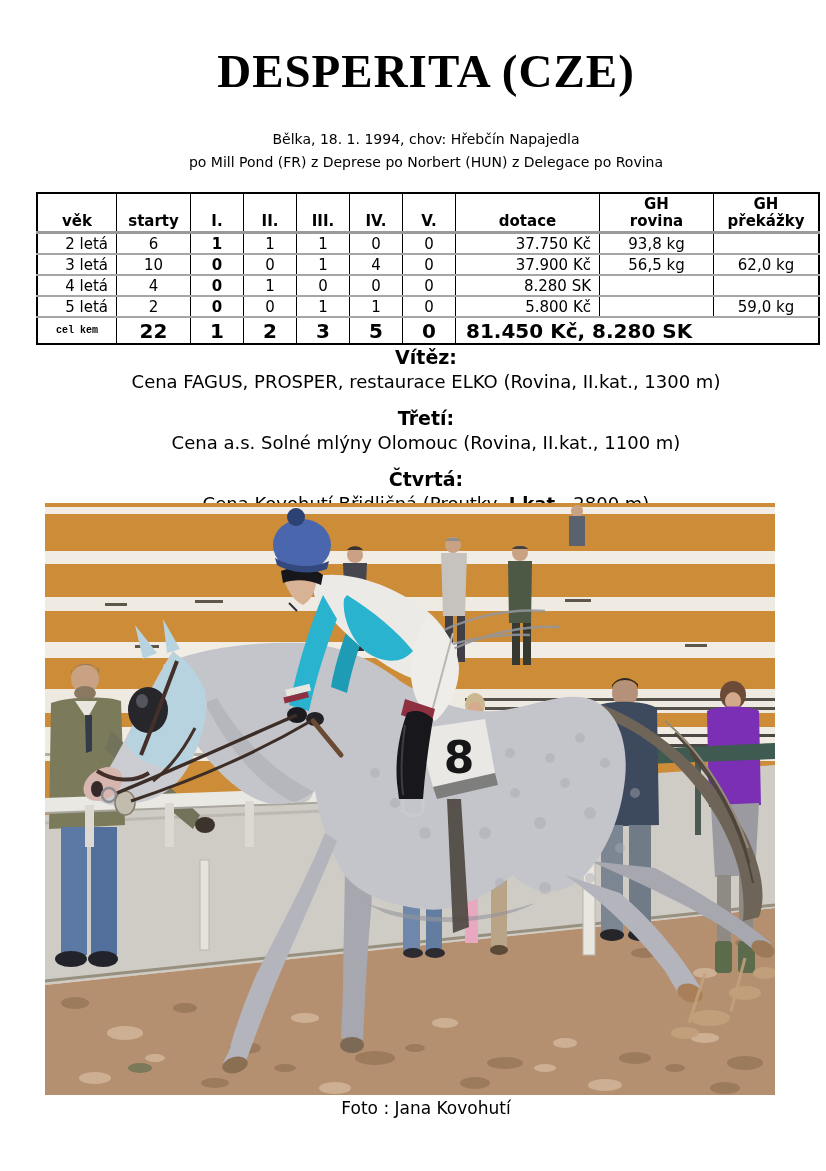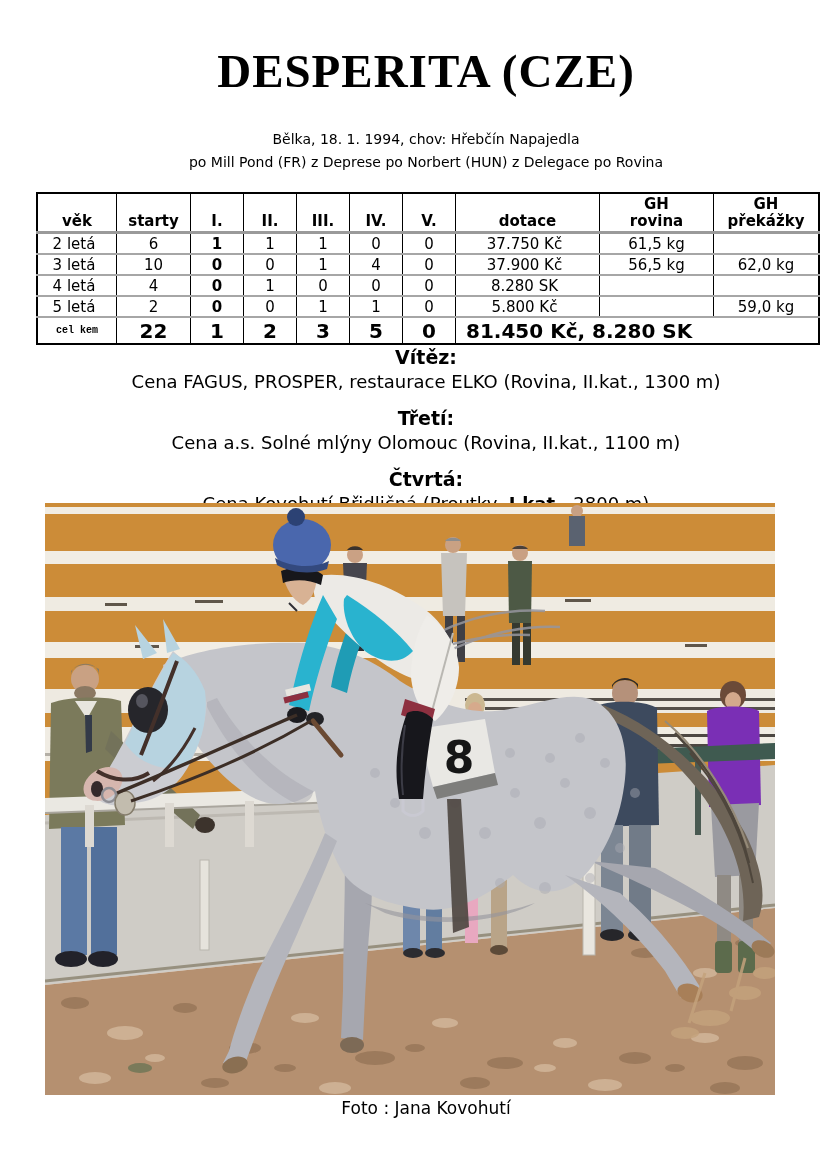--- a/index.html
+++ b/index.html
@@ -10,21 +10,21 @@
          font-size:47px;letter-spacing:1px;}
   .subtitle{position:absolute;top:128px;left:0;width:100%;text-align:center;
             font-size:14px;line-height:23px;}
   
   table.stats{position:absolute;top:192px;left:36px;width:753px;border-collapse:collapse;
               border:2px solid #000;font-size:15px;table-layout:fixed;}
   table.stats td,table.stats th{border-left:1px solid #000;border-right:1px solid #000;
               padding:0 2px;height:19px;overflow:hidden;white-space:nowrap;}
   table.stats tr.hdr th{border-bottom:3px solid #9a9a9a;font-weight:bold;vertical-align:bottom;
               padding-bottom:1px;height:36px;line-height:17px;}
-  table.stats tr.datarow td{border-bottom:2px solid #a6a6a6;text-align:center;}
+  table.stats tr.datarow td{border-bottom:2px solid #a6a6a6;}
   table.stats tr.totalrow td{height:25px;font-weight:bold;}
   .col-vek{width:74px;} .col-starty{width:69px;} .col-p{width:48px;}
   .col-dotace{width:139px;} .col-rovina{width:109px;} .col-prekazky{width:100px;}
   .al-r{text-align:right;padding-right:8px!important;}
   .al-c{text-align:center;}
   .bold{font-weight:bold;}
   td.total-val{font-size:20px;text-align:center;}
   td.total-label{font-size:10px;text-align:center;font-family:Liberation Mono, monospace;}
   td.total-money{font-size:20px;text-align:left;padding-left:10px!important;margin-top:40px;}
   
@@ -70,21 +70,21 @@
     </tr>
     <tr class="datarow">
       <td class="al-r">2 letá</td>
       <td class="al-c">6</td>
       <td class="al-c bold">1</td>
       <td class="al-c">1</td>
       <td class="al-c">1</td>
       <td class="al-c">0</td>
       <td class="al-c">0</td>
       <td class="al-r">37.750 Kč</td>
-      <td class="al-c">61,5 kg</td>
+      <td class="al-c">93,8 kg</td>
       <td class="al-c"></td>
     </tr>
     <tr class="datarow">
       <td class="al-r">3 letá</td>
       <td class="al-c">10</td>
       <td class="al-c bold">0</td>
       <td class="al-c">0</td>
       <td class="al-c">1</td>
       <td class="al-c">4</td>
       <td class="al-c">0</td>

